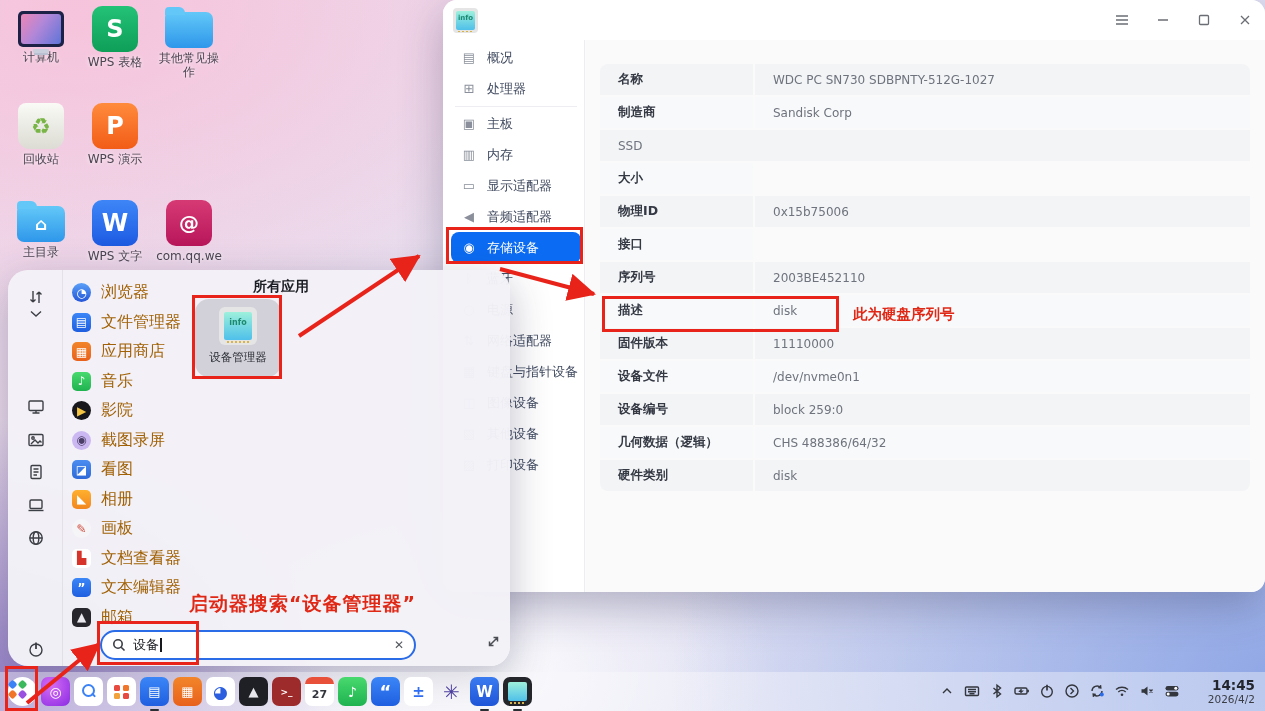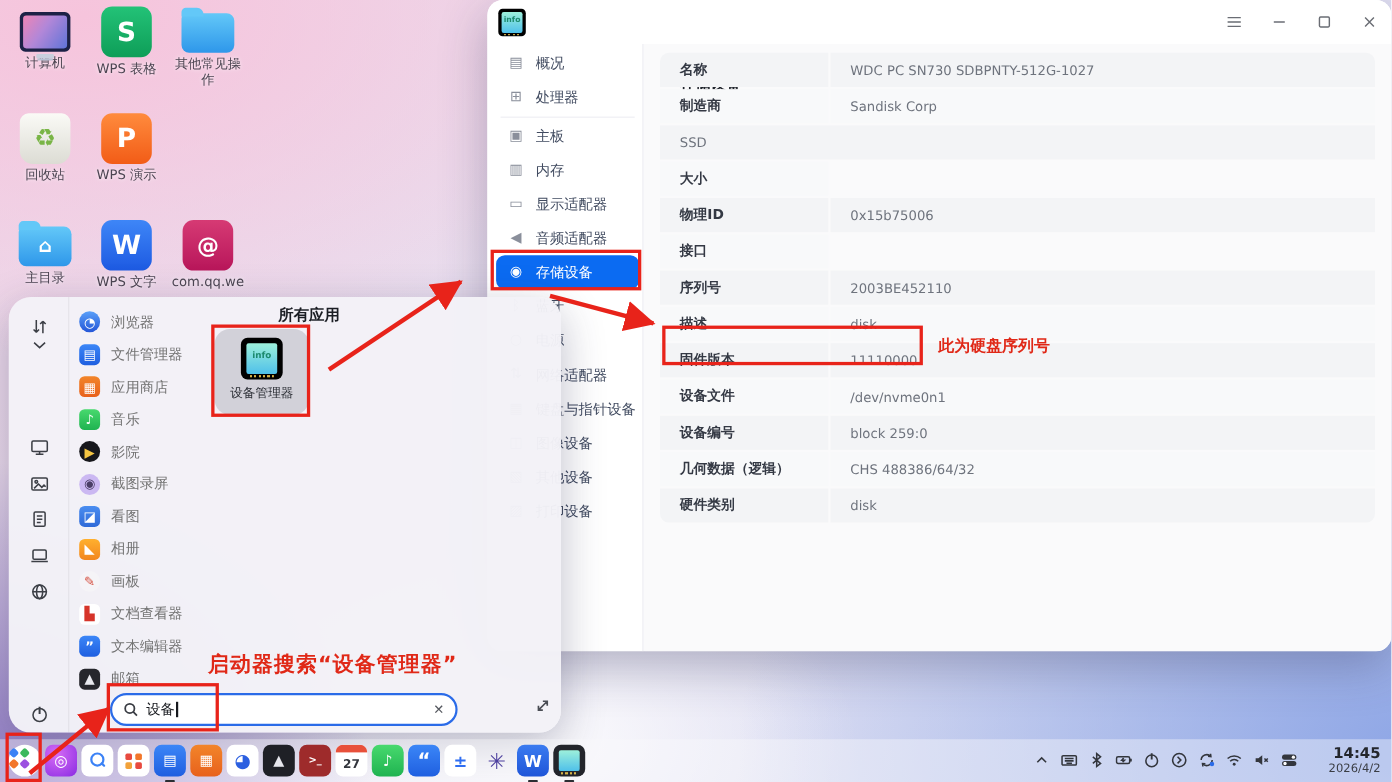--- a/index.html
+++ b/index.html
@@ -36,21 +36,21 @@
   .k-folder .art::before, .k-home .art::before { content:''; position:absolute; left:0; top:-5px;
     width:20px; height:8px; border-radius:4px 6px 0 0; background:#63c8f8; }
   .k-trash .art { background:linear-gradient(180deg,#fafaf6 0%,#dcdcd4 100%); border-radius:8px 8px 12px 12px;
     font-size:22px; color:#79b546; }
   .k-qq .art { background:linear-gradient(180deg,#d63a74 0%,#b8165a 100%); border-radius:10px; font-size:20px; }
 
   
   #dm-window { position:absolute; left:443px; top:0; width:822px; height:592px; border-radius:14px;
     background:#fbfbfc; box-shadow:0 14px 44px rgba(40,40,80,.30); overflow:hidden; }
   #dm-titlebar { position:absolute; left:0; top:0; right:0; height:40px; background:#ffffff; display:flex; align-items:center; }
-  .chipicon { position:relative; background:#000000; border-radius:16%;
+  .chipicon { position:relative; background:#e5e5e5; border-radius:16%;
     display:flex; align-items:center; justify-content:center; }
   .chipicon::before { content:''; position:absolute; inset:13%; border-radius:2px;
     background:linear-gradient(180deg,#9df0db 0%,#4fc0ea 100%); }
   .chipicon::after { content:''; position:absolute; bottom:4%; left:20%; width:60%; height:6%;
     background:repeating-linear-gradient(90deg,#d8b44a 0 2px,transparent 2px 4px); }
   .chipicon .chip-label { position:relative; z-index:1; color:#1d8a6e; font-weight:bold; }
   #dm-app-icon { left:10px; top:8px; position:absolute; width:25px; height:25px; }
   #dm-app-icon .chip-label { font-size:7px; margin-top:-6px; }
   #win-controls { position:absolute; right:0; top:0; height:40px; display:flex; }
   .winbtn { width:41px; height:40px; display:flex; align-items:center; justify-content:center; cursor:pointer; }
@@ -60,41 +60,41 @@
   #dm-sidebar ul { list-style:none; padding-top:2px; }
   .side-item { width:130px; height:31px; margin:0 0 0 8px; border-radius:8px; display:flex; align-items:center;
     padding-left:10px; cursor:pointer; color:#414b60; font-size:13px; }
   .side-item .sicon { width:16px; margin-right:10px; color:#8a8f9b; font-size:13px; text-align:center; }
   .side-item.sel { background:#0b6bf2; color:#fff; }
   .side-item.sel .sicon { color:#fff; }
   .side-item.sep { margin-top:4px; position:relative; }
   .side-item.sep::before { content:''; position:absolute; top:-2px; left:4px; right:4px; height:1px; background:#ededf2; }
   #dm-main { position:absolute; left:143px; top:40px; right:0; bottom:0; background:#fafafb; }
   #panel-title { position:absolute; left:32px; top:28px; font-size:14px; font-weight:bold; color:#1f232b; }
-  #dev-table { position:absolute; left:157px; top:48px; width:650px; }
+  #dev-table { position:absolute; left:157px; top:64px; width:650px; }
   .trow { display:flex; height:31px; margin-bottom:2px; }
   .trow .tlabel { width:153px; margin-right:2px; display:flex; align-items:center; padding-left:18px;
     font-size:12.5px; font-weight:bold; color:#343944; }
   .trow .tvalue { flex:1; display:flex; align-items:center; padding-left:18px; font-size:12px; color:#6e737d; }
   .trow:nth-child(odd) .tlabel, .trow:nth-child(odd) .tvalue { background:#f3f4f6; }
   .trow:nth-child(even) .tlabel, .trow:nth-child(even) .tvalue { background:#f8f9fa; }
   .trow:first-child .tlabel { border-top-left-radius:8px; } .trow:first-child .tvalue { border-top-right-radius:8px; }
   .trow:last-child .tlabel { border-bottom-left-radius:8px;text-align:right; } .trow:last-child .tvalue { border-bottom-right-radius:8px; }
 
   
   #launcher { position:absolute; left:8px; top:270px; width:502px; height:396px; border-radius:20px;
     background:rgba(243,242,247,0.97); box-shadow:0 12px 40px rgba(40,40,80,.30); overflow:hidden; }
   #rail { position:absolute; left:0; top:0; bottom:0; width:55px; border-right:1px solid rgba(0,0,0,.06); }
   .rail-ico { position:absolute; left:0; width:55px; display:flex; justify-content:center; cursor:pointer; }
   .rail-ico svg { stroke:#3c3f46; stroke-width:1.4; fill:none; }
   #app-list { position:absolute; left:56px; top:8px; width:150px; list-style:none; }
   .app-row { height:29.5px; display:flex; align-items:center; cursor:pointer; padding-left:8px; border-radius:8px; }
   .app-row .aicon { width:19px; height:19px; border-radius:5px; margin-right:10px; display:flex;
     align-items:center; justify-content:center; font-size:12px; font-weight:bold; }
-  .app-row .alabel { font-size:13px; color:#737373; white-space:nowrap; }
+  .app-row .alabel { font-size:16px; color:#a16207; white-space:nowrap; }
   #all-apps { position:absolute; left:245px; top:8px; font-size:14px; font-weight:bold; color:#1b1e24; }
   #dm-tile { position:absolute; left:187px; top:29px; width:86px; height:78px; border-radius:14px;
     background:rgba(171,171,180,.45); display:flex; flex-direction:column; align-items:center; cursor:pointer; }
   #dm-tile .chipicon { width:38px; height:38px; margin-top:8px; }
   #dm-tile .chip-label { font-size:8px; margin-top:-8px; }
   #dm-tile .tile-label { margin-top:5px; font-size:11.5px; color:#2b2e35; }
   #search-bar { position:absolute; left:92px; top:360px; width:316px; height:30px; border-radius:15px;
     background:#fff; border:2px solid #2a6be8; display:flex; align-items:center; padding:0 10px; cursor:text; }
   #search-bar svg { stroke:#3a3d44; stroke-width:1.6; fill:none; flex:none; }
   #search-text { margin-left:7px; font-size:13px; color:#17191e; }

